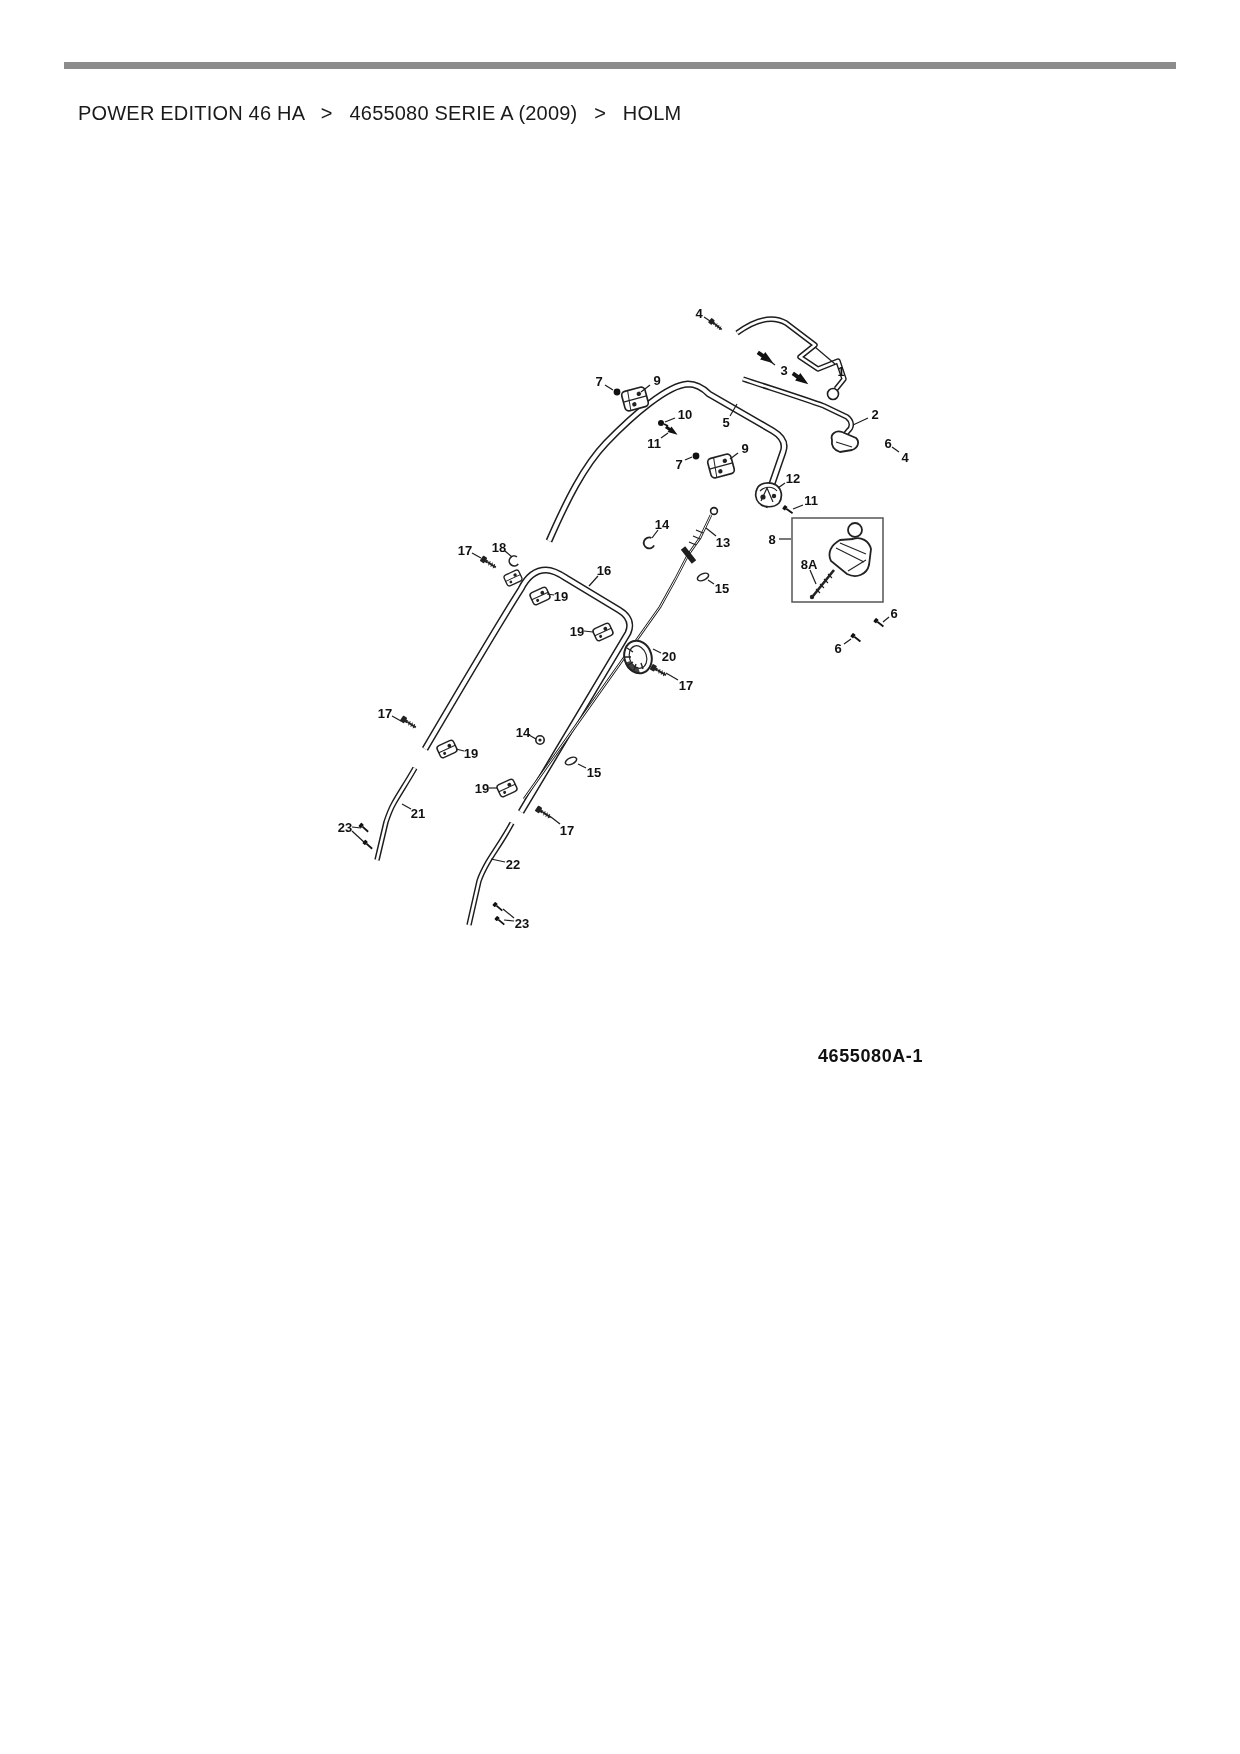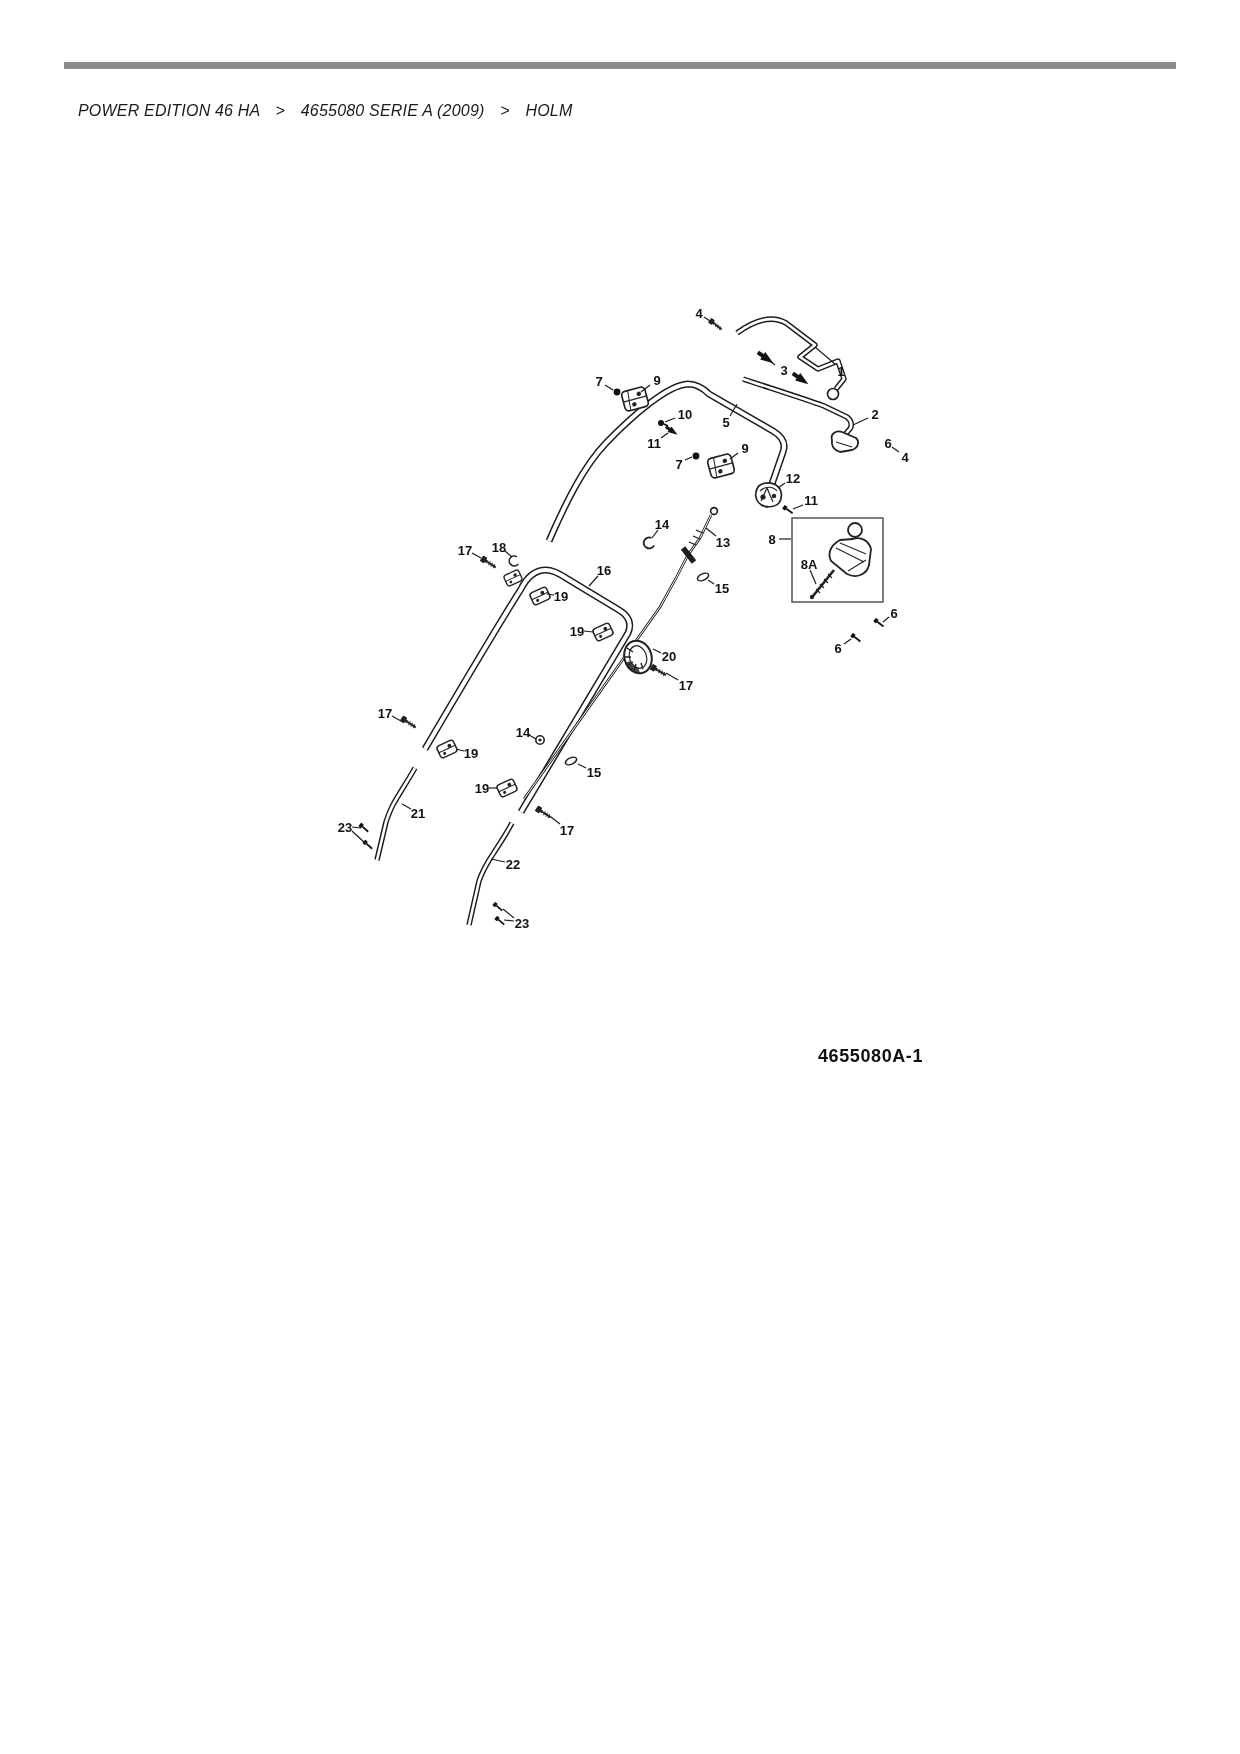--- a/index.html
+++ b/index.html
@@ -2,22 +2,22 @@
 <html><head>
 <meta charset="utf-8">
 <style>
   html,body{margin:0;padding:0;}
   body{
     width:1240px;height:1754px;background:#ffffff;position:relative;
     font-family:"Liberation Sans", sans-serif;overflow:hidden;
   }
   .top-rule{position:absolute;left:64px;top:62px;width:1112px;height:7px;background:#8c8c8c;}
   .breadcrumb{
-    position:absolute;left:78px;top:102px;font-size:16px;color:#1a1a1a;
-    white-space:nowrap;letter-spacing:0.2px;font-style:italic;
+    position:absolute;left:78px;top:102px;font-size:20px;color:#1a1a1a;
+    white-space:nowrap;letter-spacing:0.2px;
   }
   .breadcrumb .sep{padding:0 11px;color:#1a1a1a;}
   #diagram{position:absolute;left:0;top:0;}
   .tube-outer{fill:none;stroke:#1d1d1d;stroke-width:7;stroke-linejoin:round;}
   .tube-inner{fill:none;stroke:#ffffff;stroke-width:4;stroke-linejoin:round;}
   .tube2-outer{fill:none;stroke:#1d1d1d;stroke-width:5.5;stroke-linejoin:round;}
   .tube2-inner{fill:none;stroke:#ffffff;stroke-width:2.6;stroke-linejoin:round;}
   .thin{fill:#ffffff;stroke:#1d1d1d;stroke-width:1.6;}
   .leader{stroke:#1d1d1d;stroke-width:1.2;}
   .callout-label{font:bold 13px "Liberation Sans", sans-serif;fill:#111111;}

